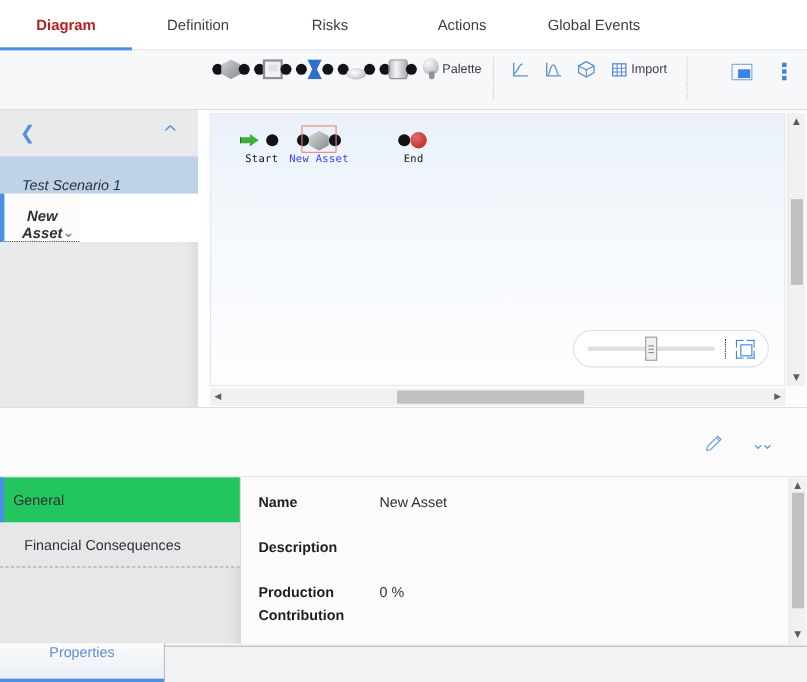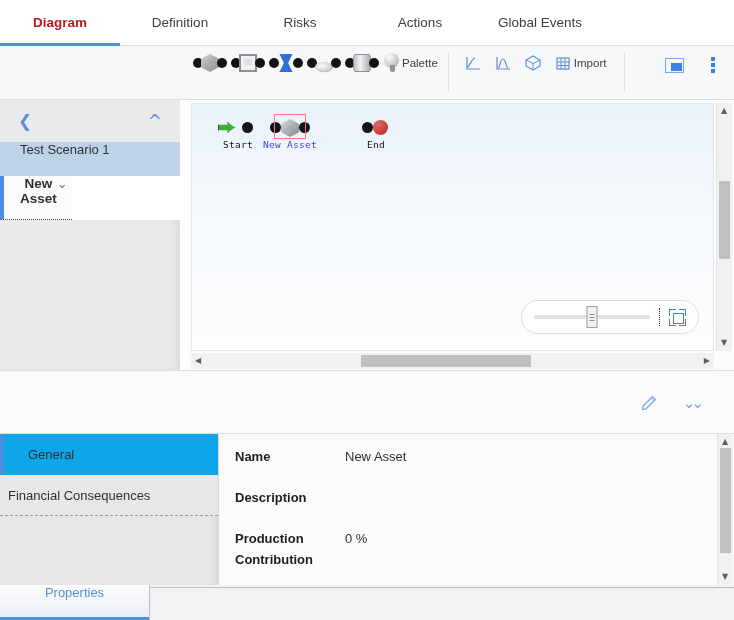--- a/index.html
+++ b/index.html
@@ -237,26 +237,27 @@
   .chev {
     color: #5b8fd6;
     font-size: 17px;
     line-height: 1;
     cursor: pointer;
     font-family: "DejaVu Sans", sans-serif;
   }
   .sb-row {
     height: 34px;
     display: flex;
-    align-items: flex-start;
+    align-items: flex-end;
     padding-left: 20px;
     font-size: 13px;
     color: #2c3136;
     box-sizing: border-box;
     cursor: pointer;
+    font-style: italic;
   }
   .sb-row.sel {
     background: #bfd3e8;
   }
   .sb-row.node {
     height: 44px;
     background: #fbfbfb;
     font-weight: bold;
     font-size: 13.5px;
     border-left: 4px solid #4a90e2;
@@ -511,30 +512,30 @@
     width: 219px;
     background: #e6e7e8;
     box-sizing: border-box;
     border-right: 1px solid #d4d6d8;
     box-shadow: inset -9px 0 12px -9px rgba(0,0,0,0.12);
   }
   .prop-tab {
     height: 41px;
     display: flex;
     align-items: center;
-    padding-left: 8px;
+    padding-left: 22px;
     font-size: 13px;
     color: #2c3136;
     box-sizing: border-box;
     cursor: pointer;
   }
   .prop-tab.sel {
-    background: #0ea5e9;
+    background: #22c55e;
     border-left: 4px solid #4a90e2;
-    padding-left: 24px;
+    padding-left: 8px;
   }
   .prop-tab.second {
     background: #e6e7e8;
     border-bottom: 1px dashed #9a9da0;
   }
   .prop-fields {
     flex: 1;
     position: relative;
     background: #fbfbfb;
     padding: 12px 0 0 16px;

